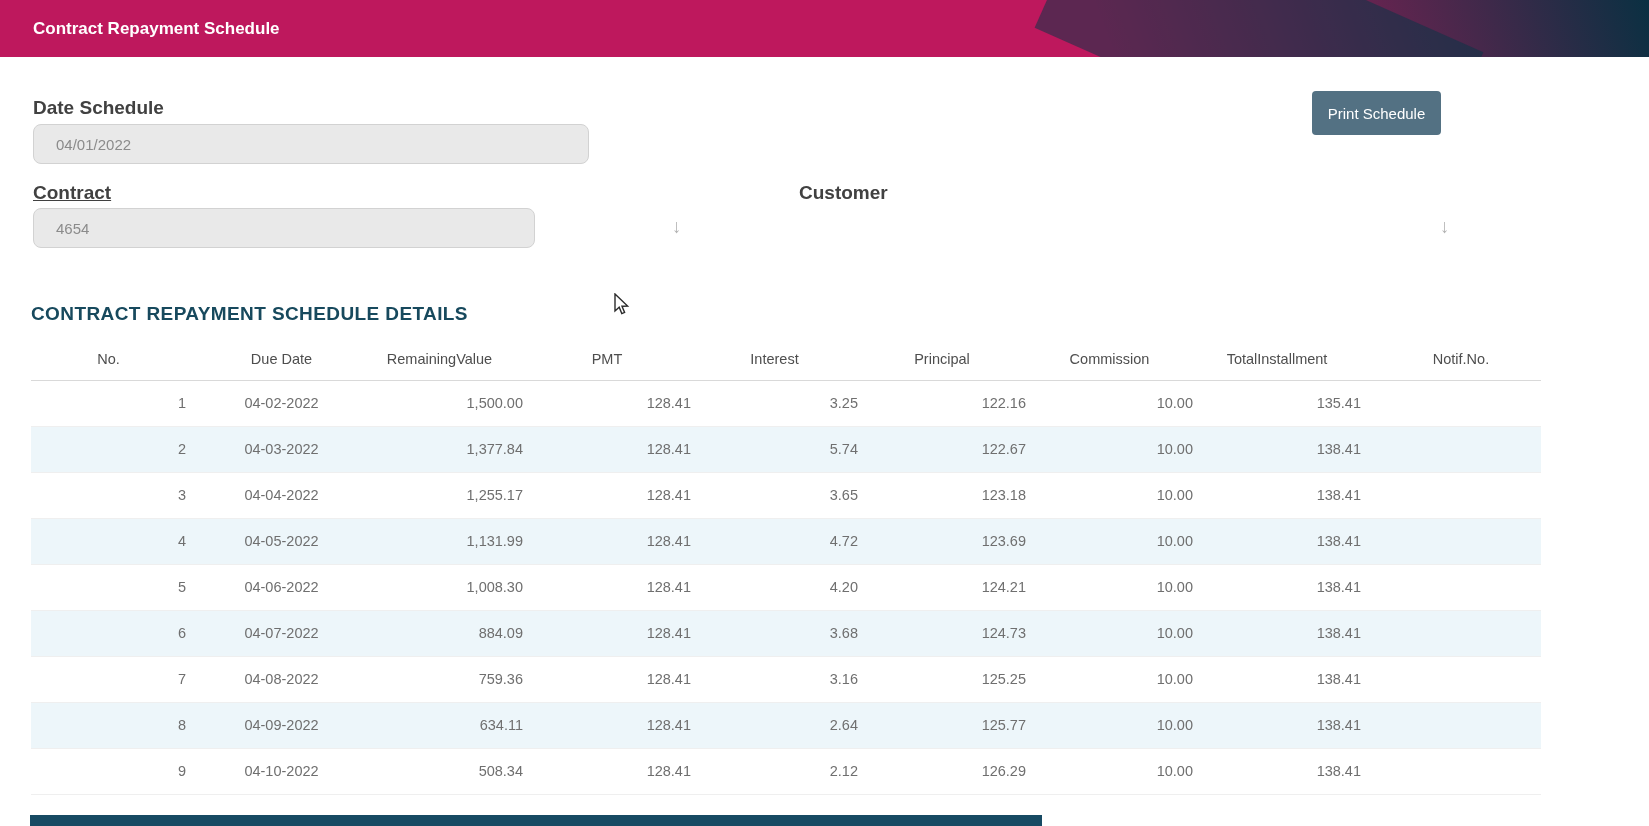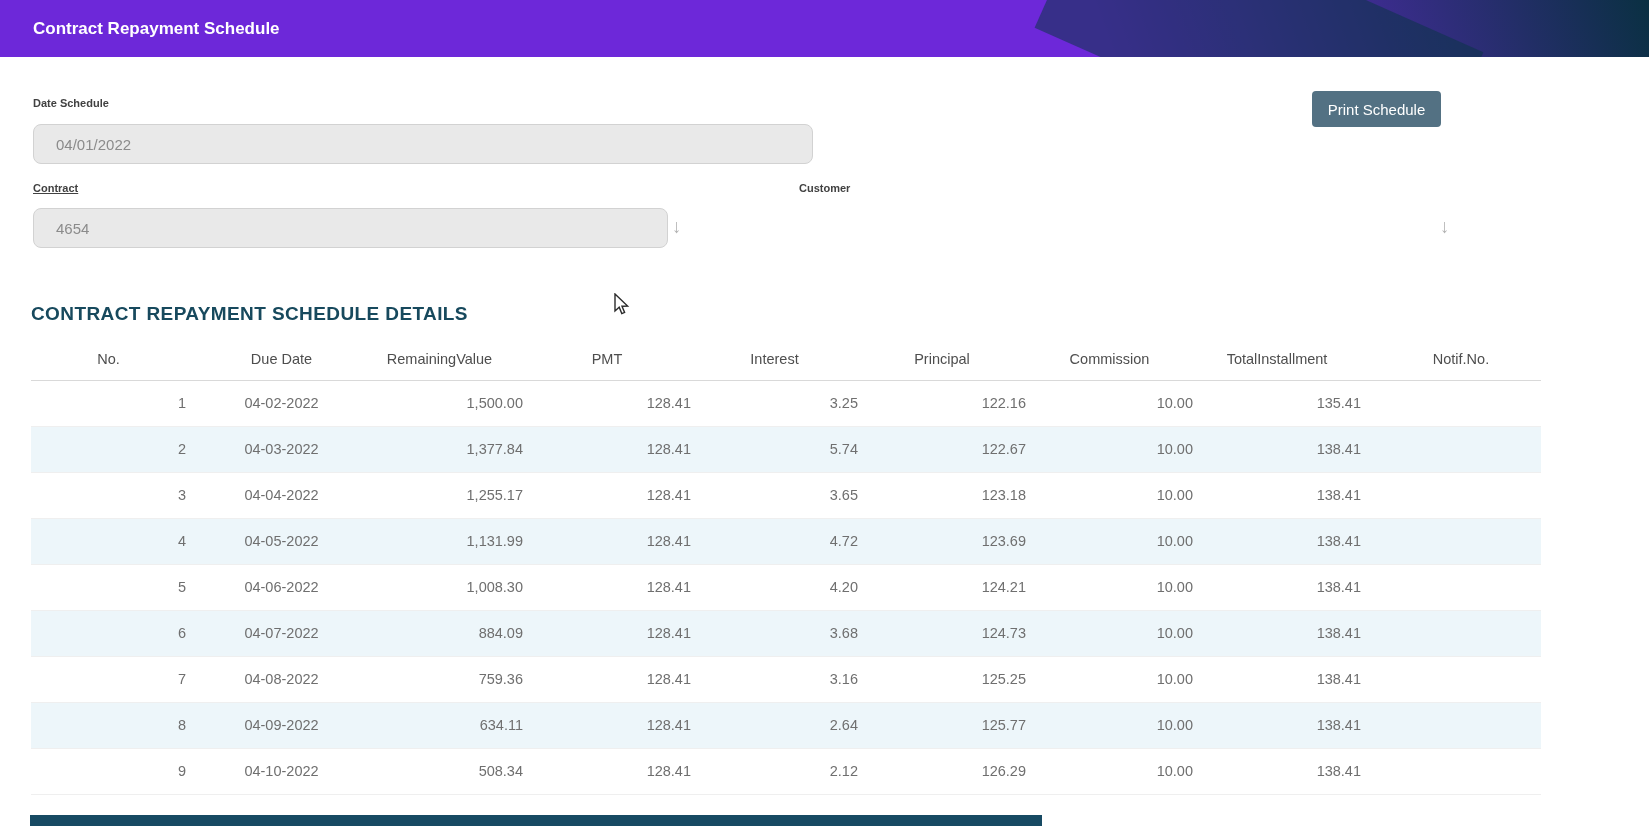--- a/index.html
+++ b/index.html
@@ -2,45 +2,45 @@
 <html><head>
 <meta charset="utf-8">
 <style>
   * { margin:0; padding:0; box-sizing:border-box; }
   html,body { width:1649px; height:826px; overflow:hidden; background:#fff;
               font-family:"Liberation Sans", sans-serif; }
   .page { position:relative; width:1649px; height:826px; background:#fff; }
 
   
   .topbar { position:absolute; left:0; top:0; width:1649px; height:57px;
-            background:#6d28d9; overflow:hidden; }
+            background:#be185d; overflow:hidden; }
   .topbar::before { content:''; position:absolute; right:0; top:0; width:60%; height:100%;
             background:linear-gradient(250deg, #0a3042 0%, rgba(10,48,66,0) 55%); }
   .topbar::after { content:''; position:absolute; right:180px; top:-40px; width:420px; height:160px;
             background:#0b3447; transform:rotate(24deg); opacity:.55; }
   .topbar .title { position:absolute; left:33px; top:50%; transform:translateY(-50%);
             color:#ffffff; font-size:17px; font-weight:700; z-index:2; }
 
-  .lbl { position:absolute; font-size:11px; font-weight:700; color:#414141; }
+  .lbl { position:absolute; font-size:19px; font-weight:700; color:#414141; }
   .date-lbl     { left:33px;  top:97px;  }
   .contract-lbl { left:33px;  top:182px;text-decoration:underline; }
   .customer-lbl { left:799px; top:182px; }
 
   .field { position:absolute; height:40px; background:#e9e9e9; border:1px solid #d2d2d2;
            border-radius:8px; color:#8b8b8b; font-size:15px; padding:0 14px 0 22px;
            font-family:"Liberation Sans", sans-serif; outline:none; }
-  .date-field     { left:33px;  top:124px; width:780px; }
-  .contract-field { left:33px;  top:208px; width:635px; }
+  .date-field     { left:33px;  top:124px; width:556px; }
+  .contract-field { left:33px;  top:208px; width:502px; }
   .customer-field { left:799px; top:208px; width:636px; }
 
   .dd-arrow { position:absolute; color:#b3b3b3; font-size:19px; cursor:pointer; line-height:1; }
   .contract-arrow { left:672px;  top:217px; }
   .customer-arrow { left:1440px; top:217px; }
 
-  .print-btn { position:absolute; left:1312px; top:91px; width:129px; height:36px;
+  .print-btn { position:absolute; left:1312px; top:91px; width:129px; height:44px;
                background:#537183; color:#fff; border:1px solid #46647600; border-radius:4px;
                font-size:15px; font-family:"Liberation Sans", sans-serif; cursor:pointer; }
 
   .section-title { position:absolute; left:31px; top:303px; font-size:19px; font-weight:700;
                    color:#17495d; letter-spacing:.4px; }
 
   table { position:absolute; left:31px; top:338px; width:1510px; border-collapse:collapse;
           table-layout:fixed; font-size:14.5px; }
   thead th { font-weight:400; color:#4e4e4e; height:42px; vertical-align:middle;
              border-bottom:1px solid #d9d9d9;text-align:center; }

